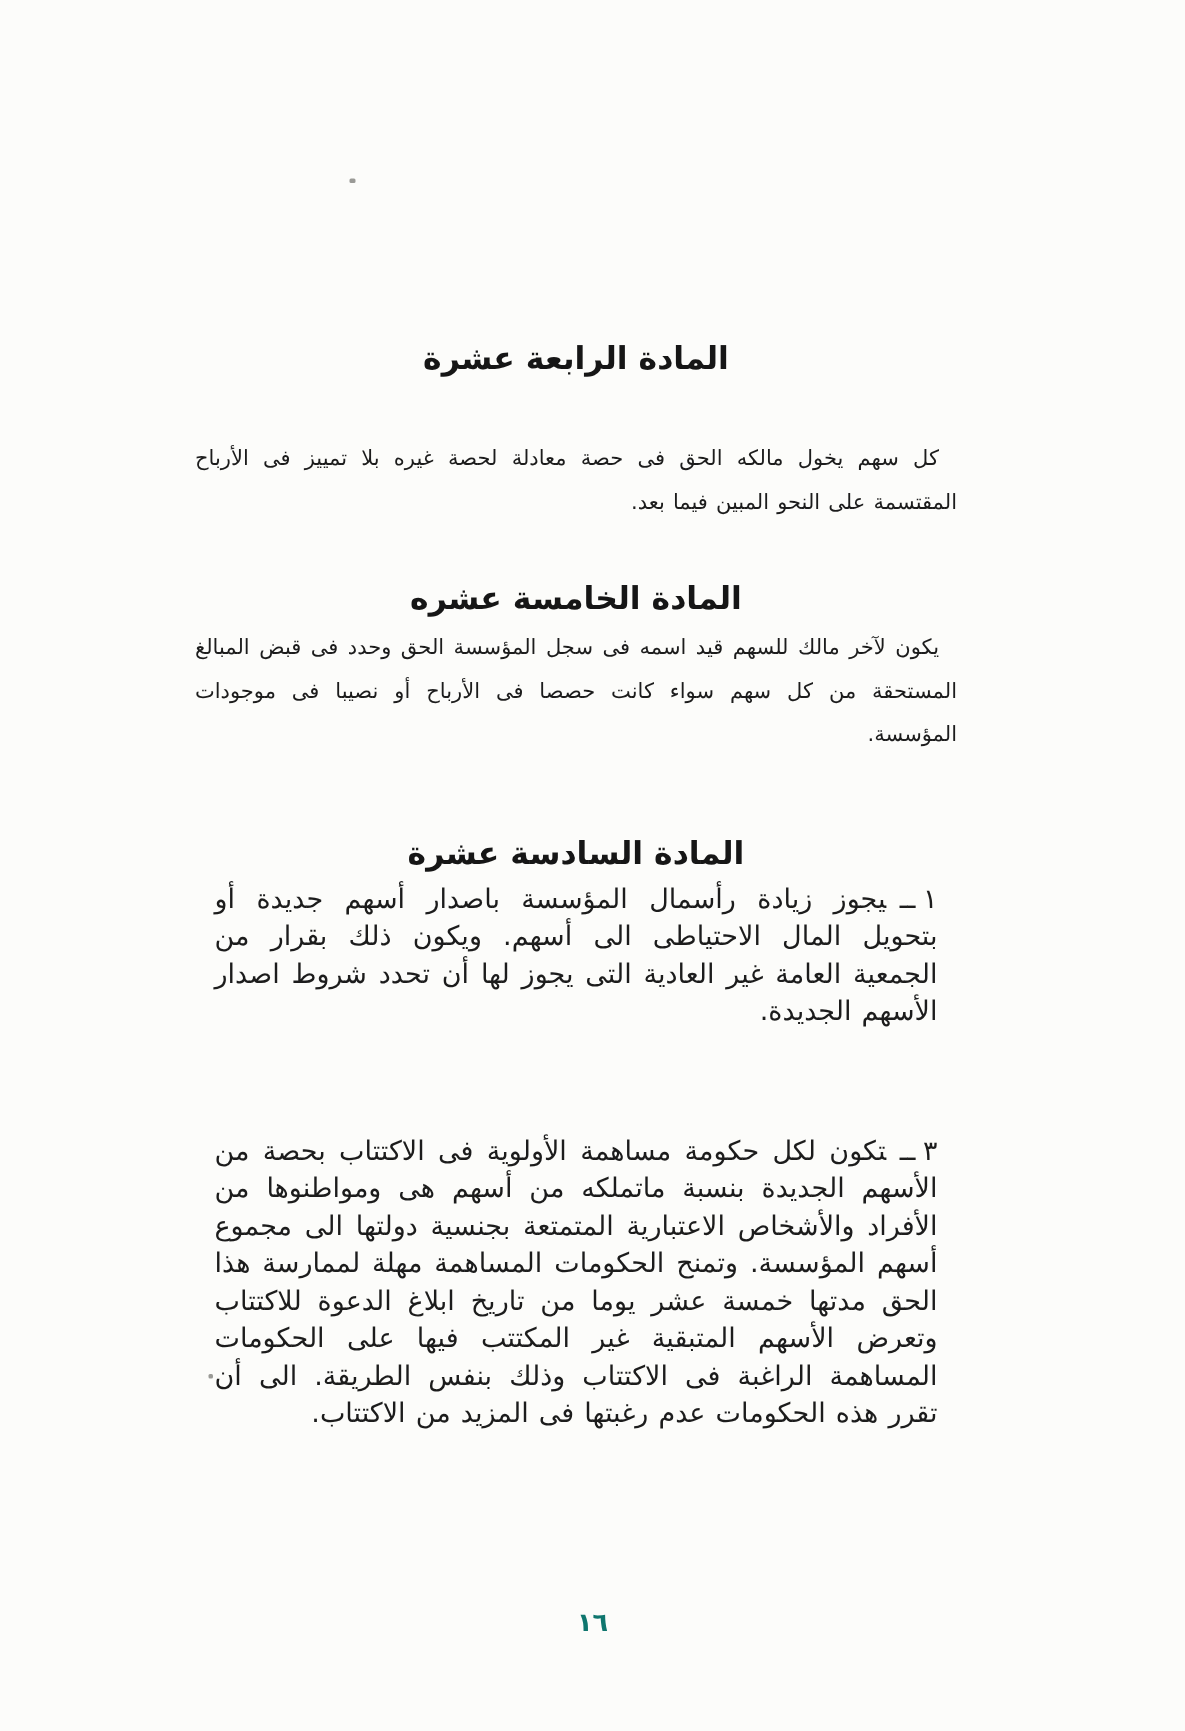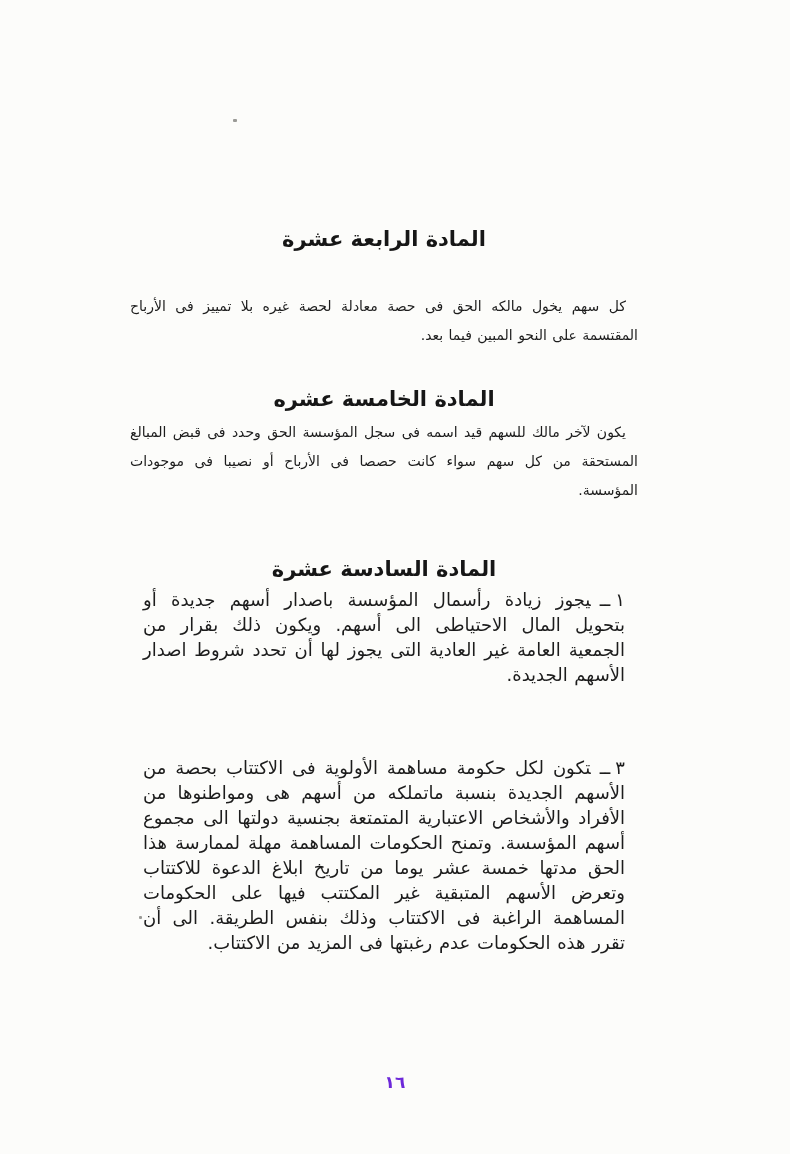--- a/index.html
+++ b/index.html
@@ -68,21 +68,21 @@
   }
   .pagenum {
     position: absolute;
     top: 1072px;
     left: 0;
     right: 0;
     text-align: center;
     font-size: 17px;
     font-weight: bold;
     letter-spacing: 3px;
-    color: #6d28d9;
+    color: #0f766e;
   }
   .speck {
     position: absolute;
     background: #9a9a96;
     border-radius: 1px;
   }
   .s1 { left: 233px; top: 119px; width: 4px; height: 3px; }
   .s2 { left: 139px; top: 916px; width: 3px; height: 3px; }
 </style>
 </head>

